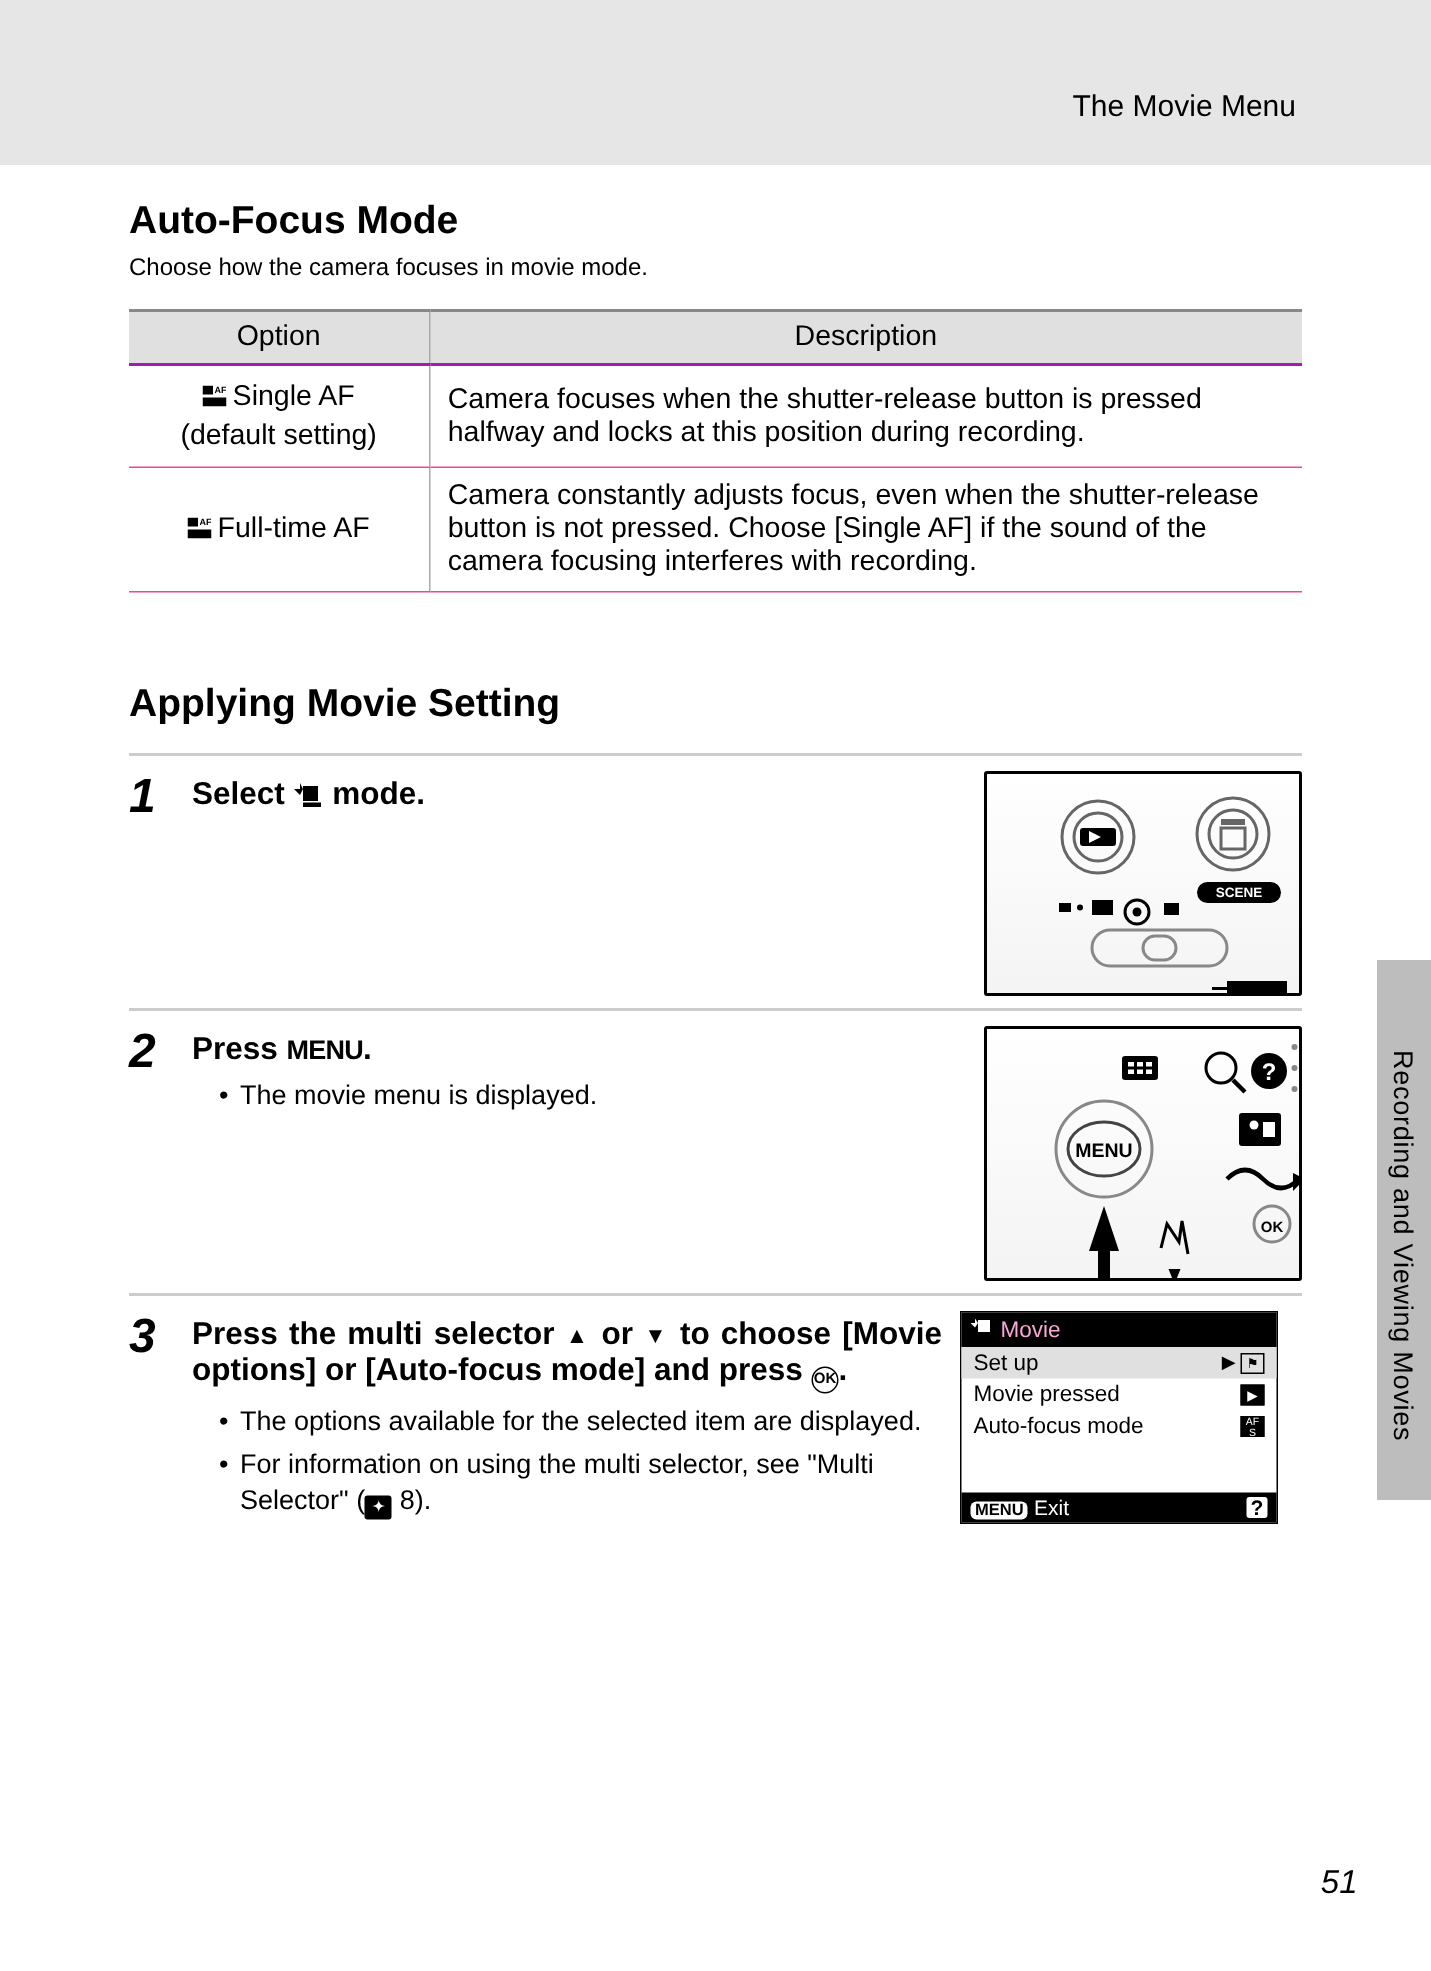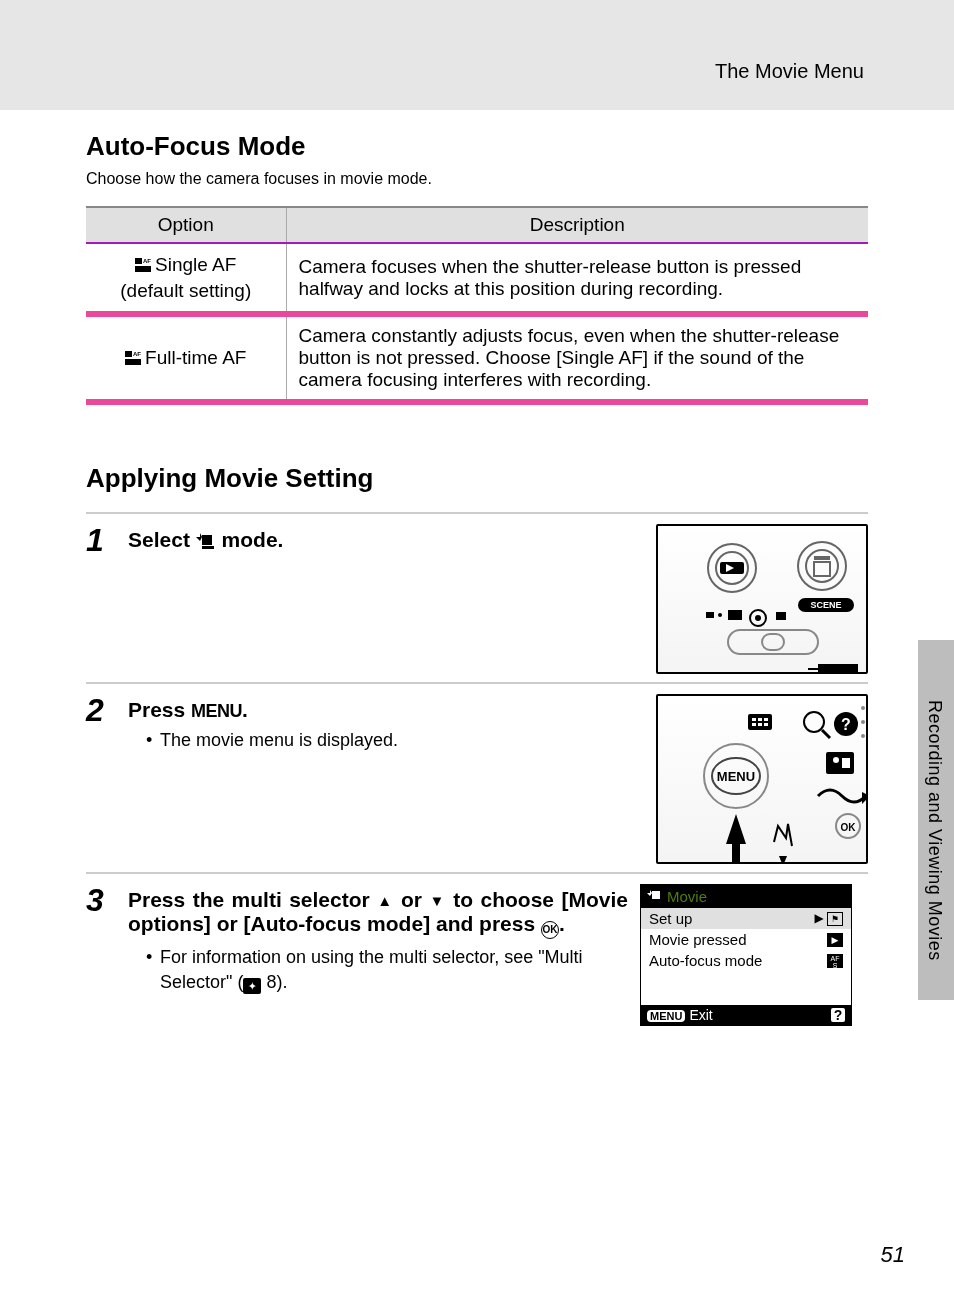--- a/index.html
+++ b/index.html
@@ -6,40 +6,40 @@
   html, body { width: 954px; height: 1314px; }
   body { font-family: "Helvetica Neue", Arial, sans-serif; color: #000; background: #fff; position: relative; }
   .page-bg { position: absolute; top: 0; left: 0; width: 954px; height: 110px; background: #e6e6e6; }
   .content { position: relative; padding: 60px 86px 0 86px; }
   .header-title { text-align: right; font-size: 20px; margin-bottom: 48px; padding-right: 4px; }
   h2.section { font-size: 26px; font-weight: bold; margin-bottom: 8px; }
   .intro { font-size: 16px; margin-bottom: 18px; }
   table.af { width: 100%; border-collapse: collapse; font-size: 19px; }
   table.af th { background: #e0e0e0; border-top: 2px solid #888; border-bottom: 2px solid #a21caf; padding: 6px 8px; font-weight: normal; text-align: center; }
   table.af th + th, table.af td + td { border-left: 1px solid #aaa; }
-  table.af td { padding: 8px 12px; vertical-align: middle; border-bottom: 6px solid #ec4899; }
+  table.af td { padding: 8px 12px; vertical-align: middle; border-bottom: 1px solid #ec4899; }
   table.af td.opt { text-align: center; width: 200px; line-height: 1.35; }
   table.af tbody tr + tr td { border-top: 1px solid #aaa; }
   .af-icon { display:inline-block; width:16px; height:14px; vertical-align:-1px; margin-right:4px; }
   h2.apply { font-size: 26px; font-weight: bold; margin-top: 58px; margin-bottom: 18px; }
   hr.sep { border: none; border-top: 2px solid #ccc; margin: 6px 0 10px; }
   .step { display: flex; align-items: flex-start; margin-bottom: 8px; }
   .step-num { font-size: 32px; font-weight: bold; font-style: italic; width: 42px; line-height: 1; }
   .step-body { flex: 1; }
   .step-title { font-size: 21px; font-weight: 600; margin-top: 4px; }
   .step-title .glyph { display:inline-block; vertical-align:-2px; }
   .bullets { margin-top: 6px; padding-left: 18px; font-size: 18px; }
   .bullets li { list-style: none; position: relative; padding-left: 14px; margin-bottom: 4px; line-height: 1.35; }
   .bullets li::before { content: "•"; position: absolute; left: 0; }
   .step-illus { width: 212px; margin-left: 12px; }
   .illus-box { border: 2px solid #000; border-radius: 2px; width: 212px; }
   .illus1 { height: 150px; position: relative; background: linear-gradient(#fff,#f4f4f4); overflow:hidden; }
   .illus2 { height: 170px; position: relative; background: linear-gradient(#fff,#f4f4f4); overflow:hidden; }
   .menu-screen { width: 212px; border: 1px solid #000; font-size: 15px; background:#fff; }
-  .ms-header { background: #000; color: #4d7c0f; padding: 3px 6px; display:flex; align-items:center; }
+  .ms-header { background: #000; color: #f9a8d4; padding: 3px 6px; display:flex; align-items:center; }
   .ms-header .cam { margin-right:6px; }
   .ms-row { display:flex; justify-content: space-between; align-items:center; padding: 2px 8px; gap: 20px; }
   .ms-row.sel { background: #e0e0e0; }
   .ms-spacer { height: 34px; }
   .ms-footer { background:#000; color:#fff; padding: 2px 6px; display:flex; justify-content:space-between; align-items:center; font-size:14px; }
   .ms-footer .menu-lbl { background:#fff; color:#000; border-radius:4px; padding:0 3px; font-size:11px; font-weight:bold; margin-right:4px; }
   .side-tab { position: absolute; right: 0; top: 640px; width: 36px; height: 360px; background: #bdbdbd; }
   .side-text { position: absolute; right: 9px; top: 700px; writing-mode: vertical-rl; font-size: 18px; letter-spacing: 0.5px; }
   .page-num { position: absolute; right: 49px; bottom: 46px; font-size: 22px; font-style: italic; font-weight: 500; }
   .step3 .step-title { text-align: justify; }
@@ -183,20 +183,21 @@
 
   <hr class="sep">
 
   <div class="step step3">
     <div class="step-num">3</div>
     <div class="step-body" style="max-width:500px;">
       <div class="step-title">
         <span>Press the multi selector <span class="tri">▲</span> or <span class="tri">▼</span> to choose [Movie options] or [Auto-focus mode] and press <span class="ok-circ">OK</span>.</span>
       </div>
       <ul class="bullets">
+        <li>The options available for the selected item are displayed.</li>
         <li><span>For information on using the multi selector, see "Multi Selector" (</span><span class="ref-box">✦</span><span> 8).</span></li>
       </ul>
     </div>
     <div class="step-illus">
       <div class="menu-screen">
         <div class="ms-header">
           <span class="cam"><svg width="14" height="12" viewBox="0 0 14 12">
                 <polygon points="0,3 3,3 3,0 5,3 3,6" fill="#fff"></polygon>
                 <rect x="5" y="1" width="8" height="8" fill="#fff"></rect>
               </svg></span>

